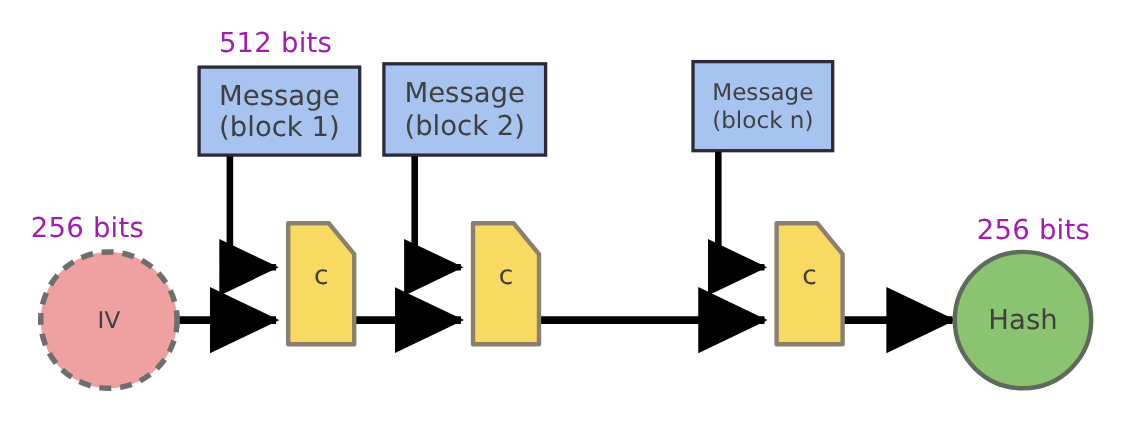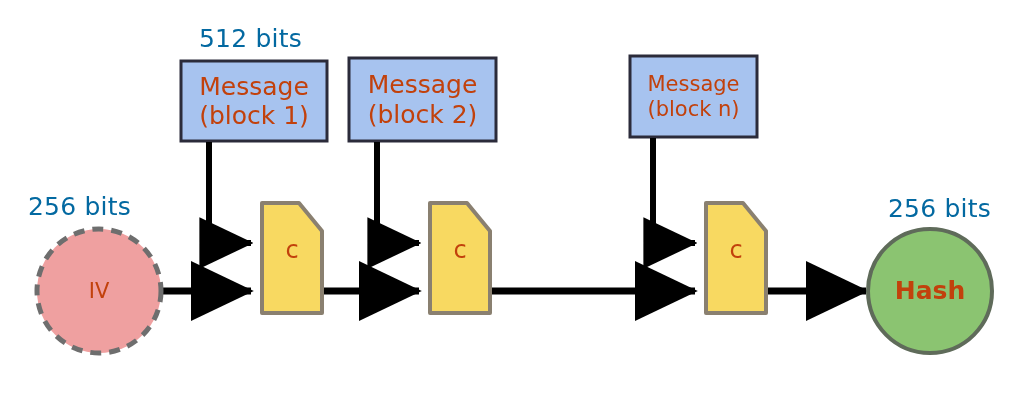--- a/index.html
+++ b/index.html
@@ -23,29 +23,28 @@
     left: 0;
     top: 0;
     width: 1024px;
     height: 404px;
   }
   .node-label {
     position: absolute;
     display: flex;
     align-items: center;
     justify-content: center;
-    text-align: center;
-    color: #c2410c;
+    color: #404040;
     line-height: 1.18;
     white-space: pre-line;
     pointer-events: none;
   }
   .caption {
     position: absolute;
-    color: #0369a1;
+    color: #a21caf;
     font-size: 25px;
     letter-spacing: 0.2px;
     white-space: nowrap;
   }
   .msg-text {
     font-size: 25px;
   }
   .msg-text-small {
     font-size: 21px;
   }
@@ -118,15 +117,15 @@
 (block n)</div>
 
   <div class="node-label c-text" style="left:262px; top:228px; width:60px; height:44px;">c</div>
 
   <div class="node-label c-text" style="left:430px; top:228px; width:60px; height:44px;">c</div>
 
   <div class="node-label c-text" style="left:706px; top:228px; width:60px; height:44px;">c</div>
 
   <div class="node-label iv-text" style="left:37px; top:229px; width:124px; height:124px;">IV</div>
 
-  <div class="node-label hash-text" style="left:868px; top:229px; width:124px; height:124px;font-weight:bold;">Hash</div>
+  <div class="node-label hash-text" style="left:868px; top:229px; width:124px; height:124px;">Hash</div>
 
 </div>
 
 </body></html>

